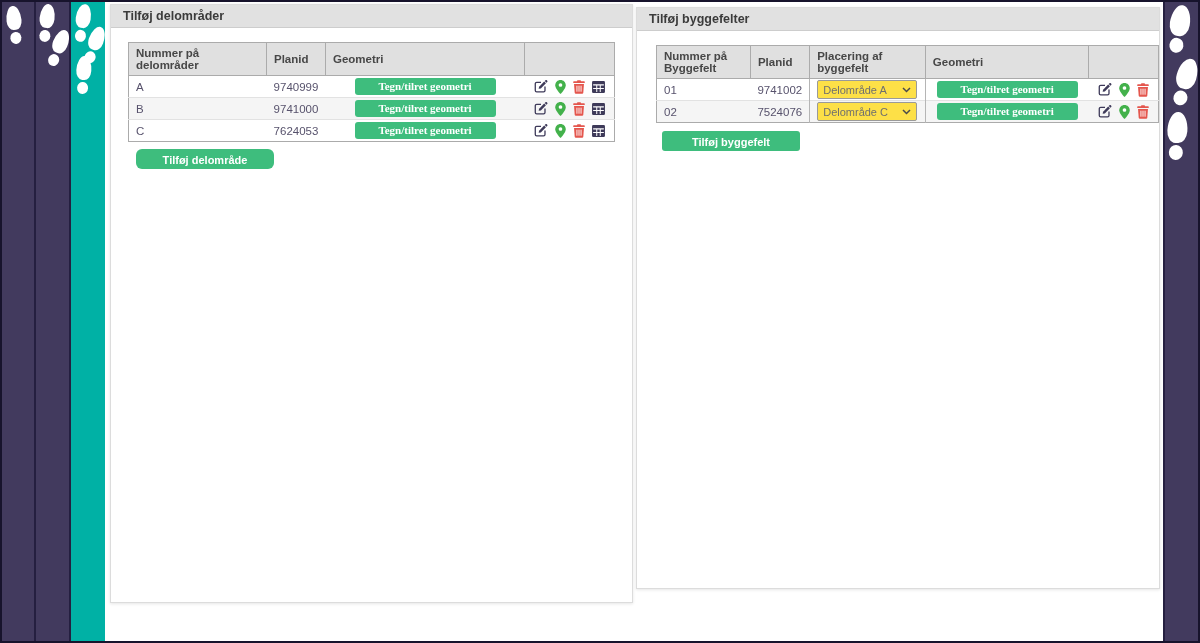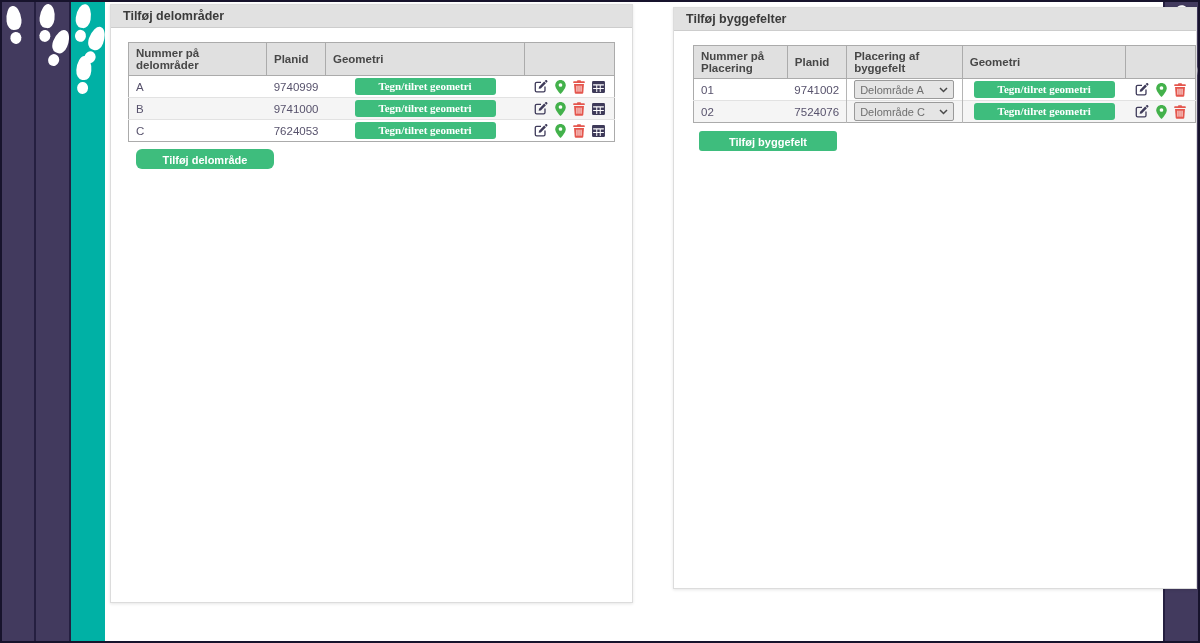--- a/index.html
+++ b/index.html
@@ -19,54 +19,54 @@
   .fp .heel { display:block; background:#fff; border-radius:50%; margin-top:2px; }
   .fp-s .sole { width:15px; height:24px; }
   .fp-s .heel { width:11px; height:12px; margin-left:2px; }
   .fp-l .sole { width:20px; height:31px; }
   .fp-l .heel { width:14px; height:15px; margin-left:3px; }
 
   
   .card { position:absolute; background:#fff; border:1px solid #dcdcdc;
           box-shadow:0 1px 3px rgba(0,0,0,0.10); }
   #card-left  { left:108px; top:2px; width:521px; height:597px; }
-  #card-right { left:634px; top:5px; width:522px; height:580px;margin-left:37px; }
+  #card-right { left:634px; top:5px; width:522px; height:580px; }
   .card-header { height:22px; line-height:22px; background:#e1e1e1;
                  border-bottom:1px solid #cdcdcd; padding:0 12px;
                  font-size:12.5px; font-weight:bold; color:#3b3b3b; }
   .card-body { padding:14px 0 0 17px; }
   #card-right .card-body { padding-left:19px; }
 
   
   table.data { border-collapse:collapse; font-size:11.5px; color:#57526c;
                border:1px solid #ababab; }
   table.data th { background:#e0e0e0; border:1px solid #ababab; font-weight:bold;
                   color:#474747; text-align:left; padding:4px 7px; font-size:11.5px; }
   table.data td { padding:1px 7px; height:19px; vertical-align:middle; }
   table.data tbody tr { border-top:1px solid #e2e2e2; }
   table.data tbody tr:nth-child(even) { background:#f5f5f5; }
-  td.num { text-align:right; }
+  td.num { text-align:center; }
   td.sel-col { border-left:1px solid #b5b5b5; border-right:1px solid #b5b5b5; }
 
   .btn-geo { display:block; margin:0 auto; width:141px; height:17px; line-height:17px;
              background:#3ebd7d; color:#fff; font-weight:bold; font-size:11px;
              text-align:center; border:none; border-radius:3px; padding:0;
              font-family:Liberation Serif, serif; cursor:pointer; }
   .btn-add { display:inline-block; width:138px; height:20px; line-height:20px;
              background:#3ebd7d; color:#fff; font-weight:bold; font-size:11px;
              text-align:center; border:none; border-radius:3px;
              font-family:"Liberation Sans", sans-serif; cursor:pointer; }
   #card-left  .btn-add { margin:7px 0 0 8px;border-radius:6px; }
   #card-right .btn-add { margin:8px 0 0 6px; }
 
   .icon-cell { text-align:center; white-space:nowrap; }
   .icon-btn { display:inline-block; vertical-align:middle; margin:0 2px; line-height:0; cursor:pointer; }
 
   .select-box { width:100px; height:19px; box-sizing:border-box; border:1px solid #9a9a9a;
-                border-radius:2px; background:#e5e5e5; display:flex; align-items:center;
+                border-radius:2px; background:#fde047; display:flex; align-items:center;
                 justify-content:space-between; padding:0 5px; font-size:11px; color:#6f6f6f;
                 cursor:pointer; }
 </style>
 </head>
 <body>
 
 <div class="viewport">
 
   <div class="stripe" id="stripe1">
     <div class="fp fp-s" style="left:5px; top:4px; transform:rotate(-6deg);">
@@ -226,21 +226,21 @@
       <table class="data">
         <colgroup>
             <col style="width:110px">
             <col style="width:50px">
             <col style="width:116px">
             <col style="width:168px">
             <col style="width:44px">
           </colgroup>
         <thead>
           <tr>
-            <th>Nummer på Placering</th>
+            <th>Nummer på Byggefelt</th>
             <th>Planid</th>
             <th>Placering af byggefelt</th>
             <th>Geometri</th>
             <th></th>
           </tr>
         </thead>
         <tbody>
           <tr>
             <td>01</td>
             <td class="num">9741002</td>

